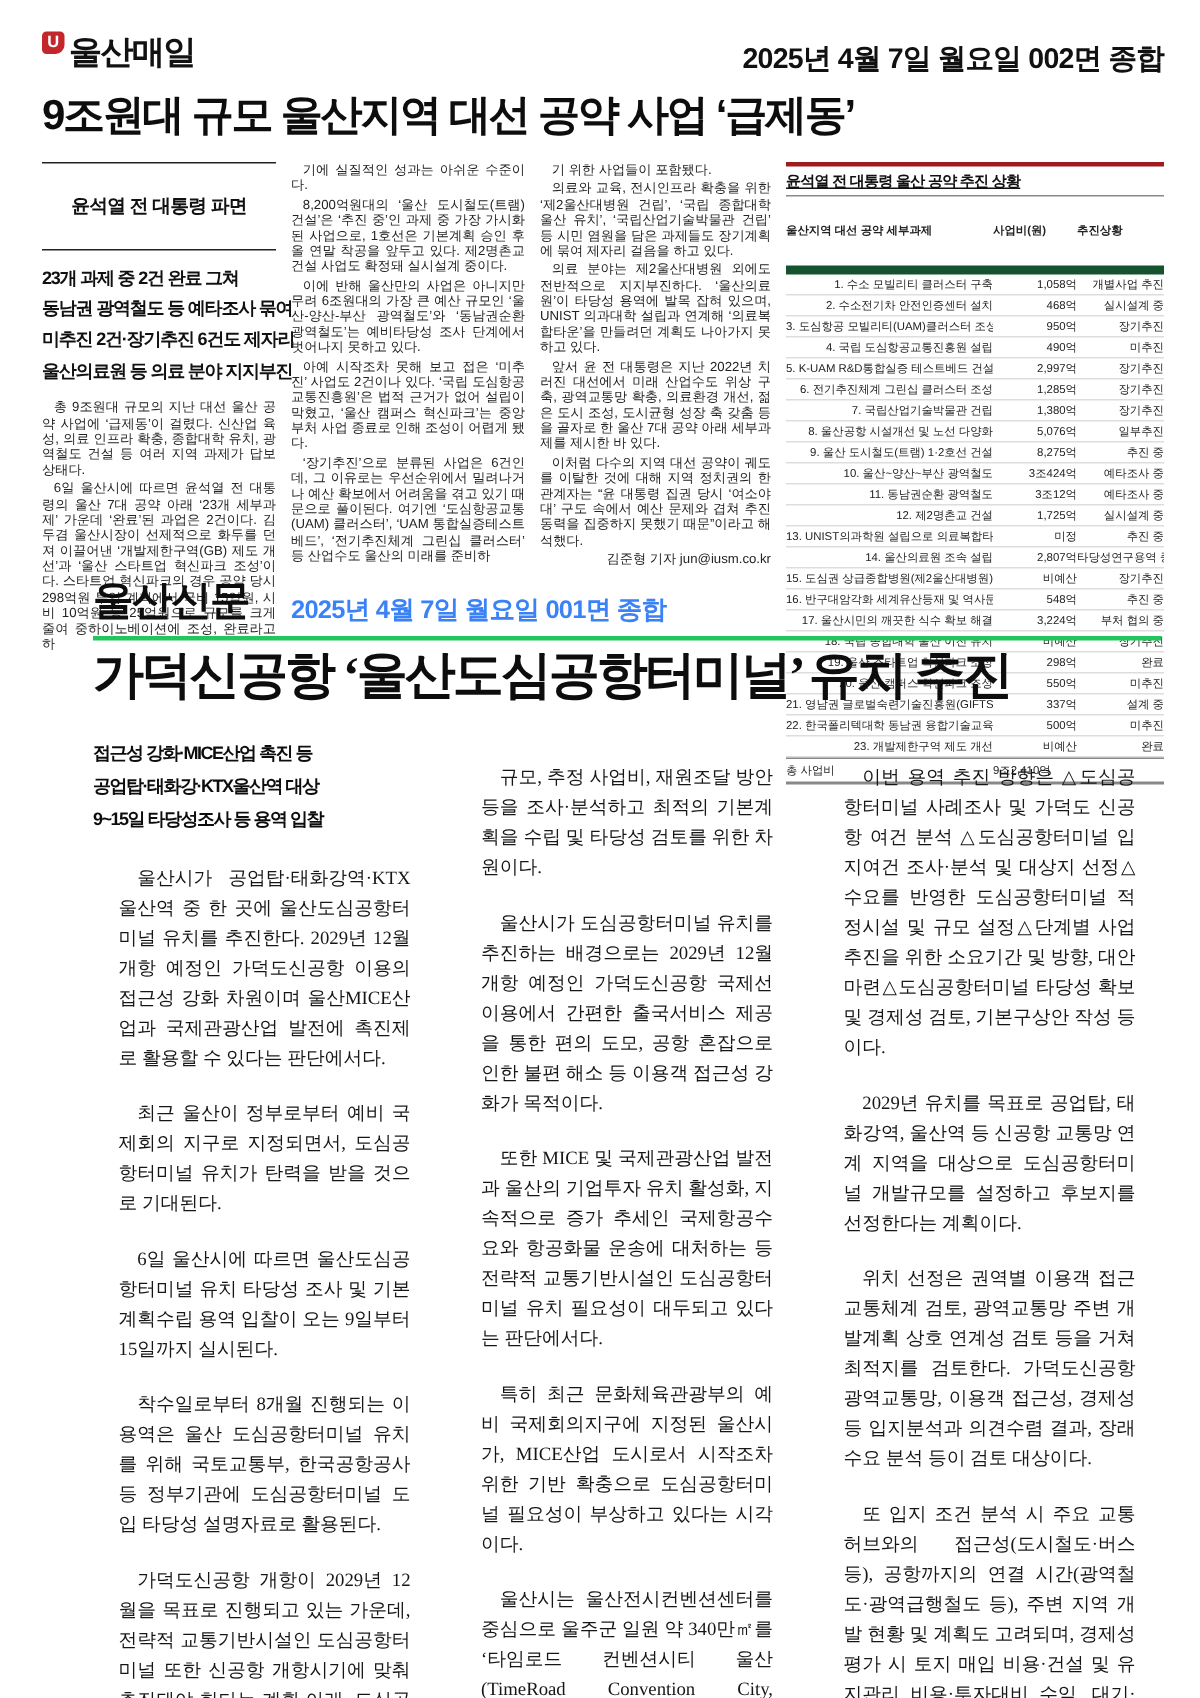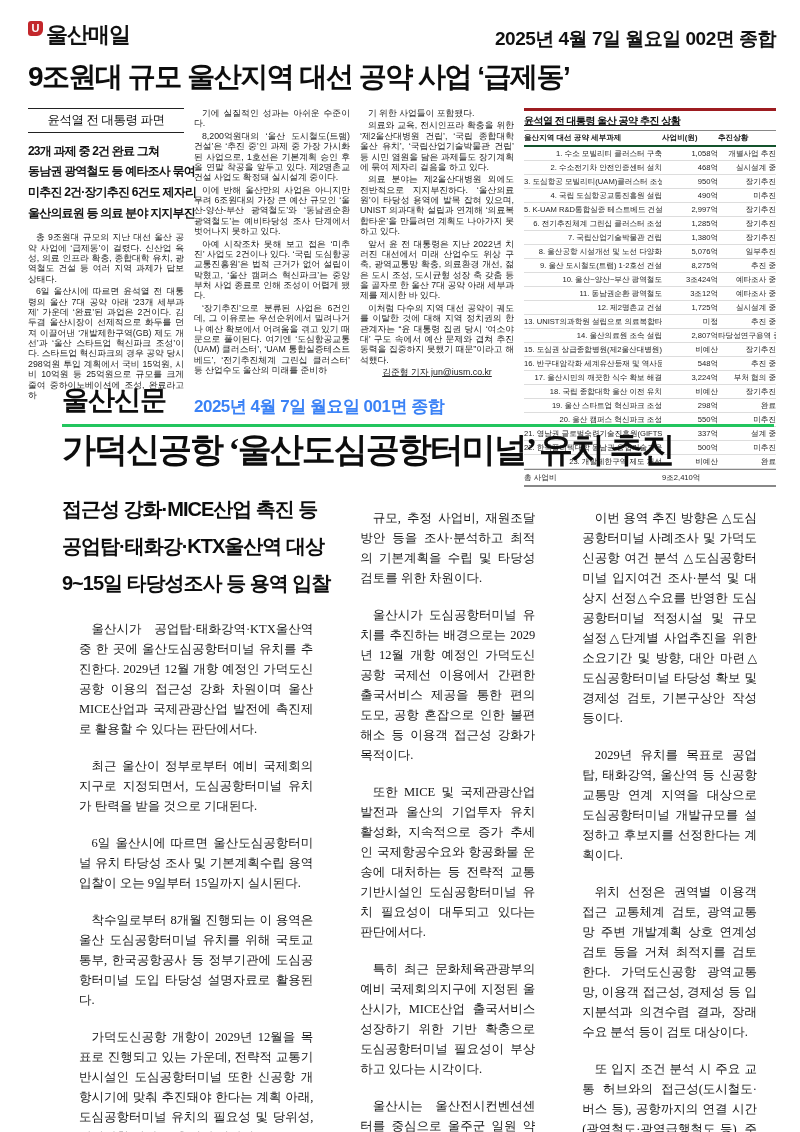--- a/index.html
+++ b/index.html
@@ -18,53 +18,53 @@
   .a1-papername{font-size:22px;font-weight:800;letter-spacing:-1px;color:#111;}
   .a1-date{font-size:19px;font-weight:700;letter-spacing:-0.5px;margin-top:6px;color:#111;}
   .a1-headline{font-size:28px;font-weight:800;letter-spacing:-1.5px;color:#0d0d0d;
     margin-top:6px;white-space:nowrap;}
   .a1-cols{display:flex;gap:10px;margin-top:12px;}
   .a1-col{font-size:8.8px;line-height:1.18;text-align:justify;color:#222;}
   .a1-col1{width:156px;}
   .a1-col2{width:160px;}
   .a1-col3{width:158px;}
   .a1-kicker{border-top:1.5px solid #222;border-bottom:1.5px solid #222;
-    text-align:center;font-size:12.5px;font-weight:400;letter-spacing:-0.5px;
-    padding:4px 0;margin-bottom:8px;color:#111;}
+    text-align:center;font-size:12.5px;font-weight:700;letter-spacing:-0.5px;
+    padding:21px 0;margin-bottom:8px;color:#111;}
   .a1-subheads{margin-bottom:9px;}
   .a1-subhead{font-size:12px;font-weight:800;letter-spacing:-0.8px;line-height:1.72;
     color:#111;white-space:nowrap;}
   .a1-col p{margin:0 0 2px 0;text-indent:0.9em;}
-  .a1-byline{text-align:center;font-size:8.8px;margin-top:2px;color:#222;text-decoration:underline;}
+  .a1-byline{text-align:right;font-size:8.8px;margin-top:2px;color:#222;}
   
   .ptable{width:252px;font-size:7.6px;color:#222;}
   .ptable-title{border-top:3px solid #9d1c20;font-size:10px;font-weight:800;
     letter-spacing:-0.5px;padding:3px 0 2px 0;color:#111;text-decoration:underline;}
-  .ptable-head{display:flex;border-top:1px solid #888;border-bottom:2px solid #14532d;
-    font-weight:700;padding:2px 0;}
+  .ptable-head{display:flex;border-top:1px solid #888;border-bottom:6px solid #14532d;
+    font-weight:700;padding:18px 0;}
   .trow{display:flex;border-bottom:1px solid #ddd;padding:1.5px 0;text-align:right;}
   .c-name{flex:1;white-space:nowrap;overflow:hidden;}
   .c-cost{width:56px;white-space:nowrap;overflow:hidden;}
   .c-status{width:58px;white-space:nowrap;overflow:hidden;}
   .ptable-total{display:flex;border-top:1px solid #888;border-bottom:2px solid #888;
     padding:2.5px 0;}
   
   .a2{position:absolute;left:62px;top:382px;width:712px;
     font-family:"Liberation Serif","DejaVu Serif",serif;}
   .a2-masthead{display:flex;justify-content:flex-start;align-items:flex-end;
     border-bottom:3px solid #22c55e;padding-bottom:6px;}
   .a2-papername{font-size:27px;font-weight:800;letter-spacing:-1px;color:#0d0d0d;}
   .a2-date{font-size:17px;font-weight:700;letter-spacing:-0.5px;color:#3b82f6;
     font-family:"Liberation Sans","DejaVu Sans",sans-serif;margin-left:28px;}
   .a2-headline{font-size:34px;font-weight:800;letter-spacing:-2px;color:#0d0d0d;
     white-space:nowrap;}
   .a2-cols{display:flex;gap:13px;margin-top:18px;}
   .a2-col{flex:1;font-size:12.5px;line-height:1.6;text-align:justify;color:#161616;}
   .a2-subheads{margin-bottom:14px;font-family:"Liberation Sans","DejaVu Sans",sans-serif;}
-  .a2-subhead{font-size:20px;font-weight:800;letter-spacing:-1px;line-height:1.85;
+  .a2-subhead{font-size:12px;font-weight:800;letter-spacing:-1px;line-height:1.85;
     color:#0d0d0d;white-space:nowrap;}
   .a2-col p{margin:17px;text-indent:1em;}
 </style>
 </head>
 <body>
 
 <div class="a1">
   <div class="a1-masthead">
     <div class="a1-logo">
       <span class="a1-mark">U</span>
@@ -266,21 +266,21 @@
           <p>착수일로부터 8개월 진행되는 이 용역은 울산 도심공항터미널 유치를 위해 국토교통부, 한국공항공사 등 정부기관에 도심공항터미널 도입 타당성 설명자료로 활용된다.</p>
           <p>가덕도신공항 개항이 2029년 12월을 목표로 진행되고 있는 가운데, 전략적 교통기반시설인 도심공항터미널 또한 신공항 개항시기에 맞춰 추진돼야 한다는 계획 아래, 도심공항터미널 유치의 필요성 및 당위성, 개발방향 설정, 효율적인 시설의</p>
         </div>
     </div>
 
     <div class="a2-col">
       <div>
           <p>규모, 추정 사업비, 재원조달 방안 등을 조사·분석하고 최적의 기본계획을 수립 및 타당성 검토를 위한 차원이다.</p>
           <p>울산시가 도심공항터미널 유치를 추진하는 배경으로는 2029년 12월 개항 예정인 가덕도신공항 국제선 이용에서 간편한 출국서비스 제공을 통한 편의 도모, 공항 혼잡으로 인한 불편 해소 등 이용객 접근성 강화가 목적이다.</p>
           <p>또한 MICE 및 국제관광산업 발전과 울산의 기업투자 유치 활성화, 지속적으로 증가 추세인 국제항공수요와 항공화물 운송에 대처하는 등 전략적 교통기반시설인 도심공항터미널 유치 필요성이 대두되고 있다는 판단에서다.</p>
-          <p>특히 최근 문화체육관광부의 예비 국제회의지구에 지정된 울산시가, MICE산업 출국서비스 성장하기 위한 기반 확충으로 도심공항터미널 필요성이 부상하고 있다는 시각이다.</p>
+          <p>특히 최근 문화체육관광부의 예비 국제회의지구에 지정된 울산시가, MICE산업 도시로서 시작조차 위한 기반 확충으로 도심공항터미널 필요성이 부상하고 있다는 시각이다.</p>
           <p>울산시는 울산전시컨벤션센터를 중심으로 울주군 일원 약 340만㎡를 ‘타임로드 컨벤션시티 울산(TimeRoad Convention City, Ulsan)’이라는 차별화된 브랜딩 전략을 내세워 도시의 과거(암각화 박물관)-현재(영남알프스 복합웰컴센터)-미래(UECO)를 연결하는 세 개의 주제 공간(테마존)을 중심으로 국제회의지구를 구성했다.</p>
         </div>
     </div>
 
     <div class="a2-col">
       <div>
           <p>이번 용역 추진 방향은 △도심공항터미널 사례조사 및 가덕도 신공항 여건 분석 △도심공항터미널 입지여건 조사·분석 및 대상지 선정△수요를 반영한 도심공항터미널 적정시설 및 규모 설정△단계별 사업추진을 위한 소요기간 및 방향, 대안 마련△도심공항터미널 타당성 확보 및 경제성 검토, 기본구상안 작성 등이다.</p>
           <p>2029년 유치를 목표로 공업탑, 태화강역, 울산역 등 신공항 교통망 연계 지역을 대상으로 도심공항터미널 개발규모를 설정하고 후보지를 선정한다는 계획이다.</p>
           <p>위치 선정은 권역별 이용객 접근 교통체계 검토, 광역교통망 주변 개발계획 상호 연계성 검토 등을 거쳐 최적지를 검토한다. 가덕도신공항 광역교통망, 이용객 접근성, 경제성 등 입지분석과 의견수렴 결과, 장래 수요 분석 등이 검토 대상이다.</p>
           <p>또 입지 조건 분석 시 주요 교통 허브와의 접근성(도시철도·버스 등), 공항까지의 연결 시간(광역철도·광역급행철도 등), 주변 지역 개발 현황 및 계획도 고려되며, 경제성 평가 시 토지 매입 비용·건설 및 유지관리 비용·투자대비 수익, 대기·소음·교통 혼잡 등 환경 영향 등도 분석된다. 주민 의견 수렴(설문 조사 등) 등을 통해 사회적 수용성도 위치 선정의 고려 대상이다.</p>

